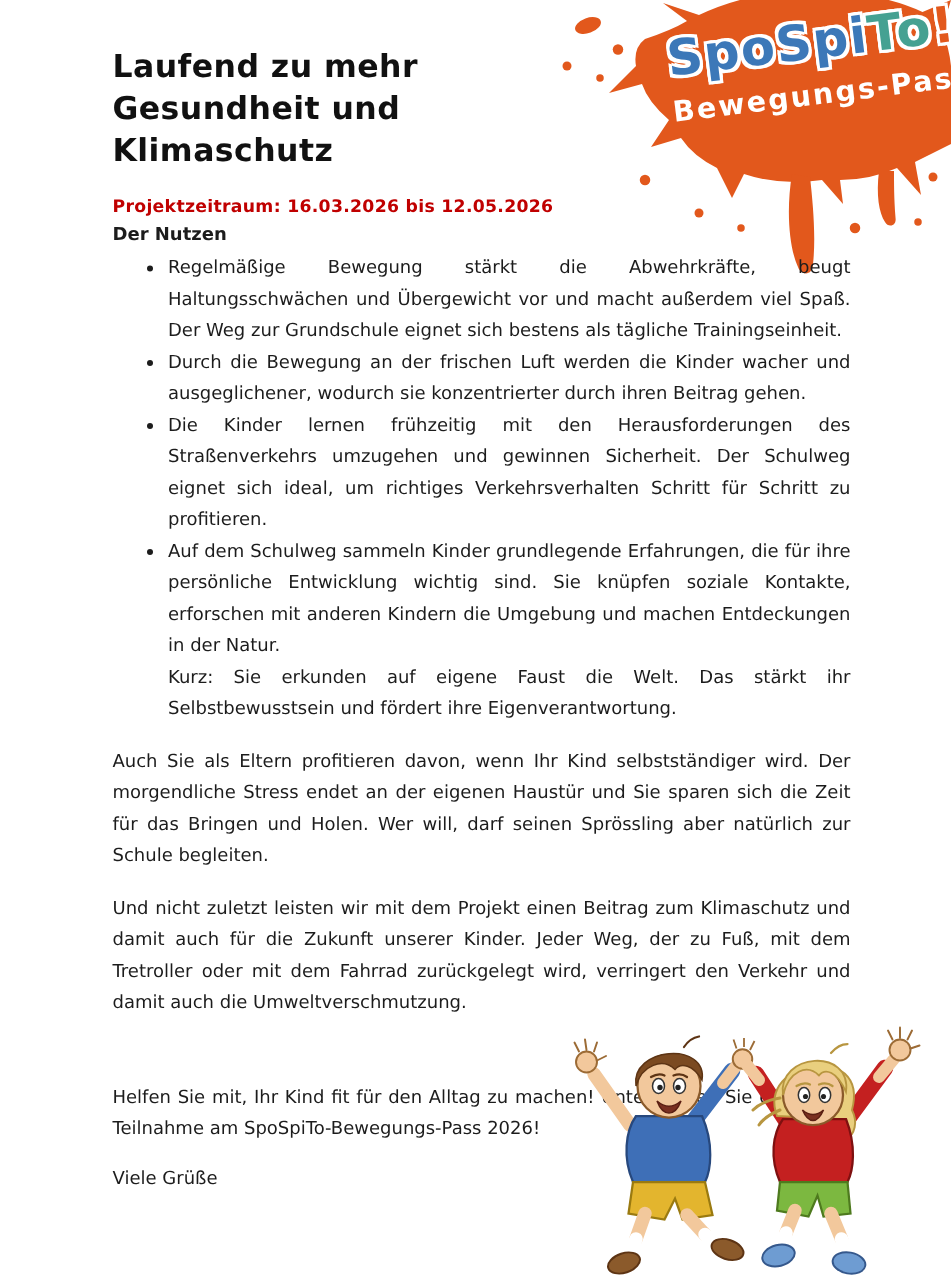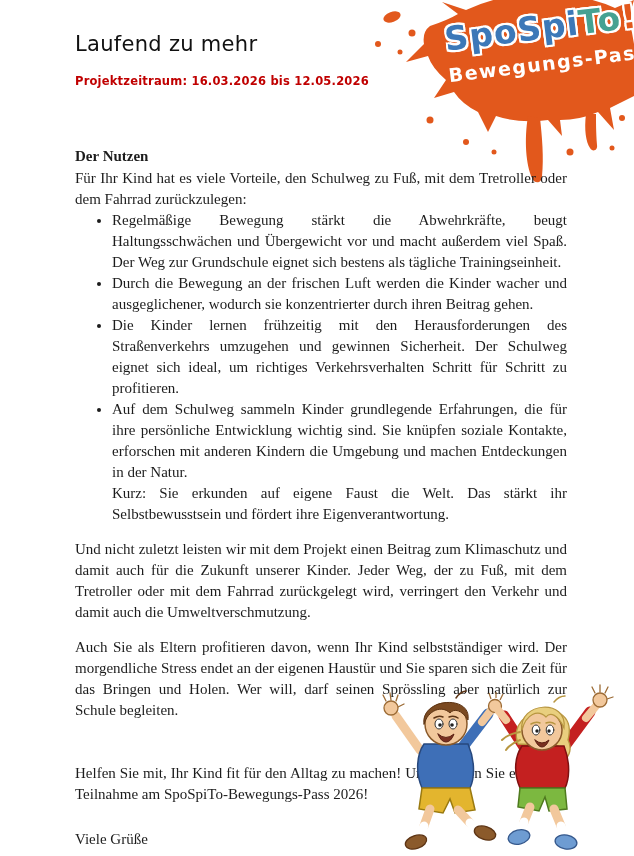--- a/index.html
+++ b/index.html
@@ -7,21 +7,21 @@
     width:634px;height:856px;
     background:#ffffff;
     font-family:"DejaVu Sans",sans-serif;
     position:relative;overflow:hidden;
     color:#1c1c1c;
   }
   .page{position:absolute;inset:0;}
 
   
   .title-block{position:absolute;left:75px;top:30px;width:330px;}
-  .title-line{font-size:21px;font-weight:normal;color:#111;line-height:28px;letter-spacing:.3px;}
+  .title-line{font-size:21px;font-weight:bold;color:#111;line-height:28px;letter-spacing:.3px;}
   .project-period{margin-top:16px;font-size:11.5px;font-weight:bold;color:#c00000;letter-spacing:.2px;}
 
   
   .splash-wrap{position:absolute;left:370px;top:0;width:264px;height:200px;}
   .splash-wrap svg{position:absolute;left:0;top:0;}
   .brand{
     position:absolute;left:74px;top:8px;
     transform:rotate(-7deg);
     font-size:33px;font-weight:bold;letter-spacing:1px;
     white-space:nowrap;
@@ -33,40 +33,41 @@
   .brand .b2{color:#45a192;}
   .brand .b3{color:#e2581c;}
   .brand-sub{
     position:absolute;left:78px;top:52px;
     transform:rotate(-7deg);
     font-size:19px;font-weight:bold;color:#ffffff;letter-spacing:1.5px;
     white-space:nowrap;
   }
 
   
-  .doc-body{position:absolute;left:75px;top:146px;width:492px;font-size:15px;line-height:21px;font-family:Liberation Serif, serif;}
+  .doc-body{position:absolute;left:75px;top:146px;width:492px;font-size:12px;line-height:21px;}
   .section-heading{font-weight:bold;margin:0 0 1px 0;}
   .para{margin:0;text-align:justify;}
   .benefits-list{margin:0;padding-left:37px;text-align:justify;}
   .benefits-list li{margin:0;padding-left:0;}
   .prewrap{white-space:pre-line;}
   .mt{margin-top:14px;}
   .mt-big{margin-top:42px;}
-  .closing{margin-top:24px;}
+  .closing{margin-top:12px;}
 
   
   .kids-wrap{position:absolute;left:358px;top:682px;width:272px;height:172px;}
 </style>
 </head>
 <body>
 
 <div class="page">
 
   <div class="title-block">
     <div class="title-line">Laufend zu mehr</div>
+    <div class="title-line">Gesundheit und Klimaschutz</div>
     <div class="project-period">Projektzeitraum: 16.03.2026 bis 12.05.2026</div>
   </div>
 
   <div class="splash-wrap">
     <svg width="264" height="200" viewBox="0 0 264 200" aria-hidden="true">
       <g fill="#e2581c">
         <path d="M60,26 Q78,20 88,14 L72,2 96,10 Q130,-6 170,-6 Q215,-6 245,8 L264,0 258,20 Q266,40 264,60 L264,96 Q252,102 240,108 L244,130 228,112 Q210,120 190,120 L192,136 178,120 Q150,124 126,116 L118,132 108,112 Q92,104 84,92 L64,98 76,80 Q62,68 58,56 L36,62 54,44 Q52,32 60,26 Z"></path>
         <path d="M158,116 C154,140 156,165 162,178 C164,184 172,184 172,176 C174,158 172,136 170,118 Z"></path>
         <path d="M216,114 C214,130 216,142 220,148 C222,152 228,151 227,145 C226,132 226,122 226,114 Z"></path>
         <ellipse cx="22" cy="17" rx="9" ry="5" transform="rotate(-20 22 17)"></ellipse>
@@ -80,30 +81,29 @@
         <circle cx="242" cy="148" r="2.5"></circle>
         <circle cx="252" cy="118" r="3"></circle>
       </g>
     </svg>
     <div class="brand"><span class="b1">SpoSpi</span><span class="b2">To</span><span class="b3">!</span></div>
     <div class="brand-sub">Bewegungs-Pass</div>
   </div>
 
   <div class="doc-body">
     <p class="section-heading">Der Nutzen</p>
-    <p class="para">Für Ihr Kind hat es viele Vorteile, den Schulweg zu Fuß, mit dem Tretroller oder dem Fahrrad zurückzulegen:</p>
     <ul class="benefits-list">
       <li>Regelmäßige Bewegung stärkt die Abwehrkräfte, beugt Haltungsschwächen und Übergewicht vor und macht außerdem viel Spaß. Der Weg zur Grundschule eignet sich bestens als tägliche Trainingseinheit.</li>
       <li>Durch die Bewegung an der frischen Luft werden die Kinder wacher und ausgeglichener, wodurch sie konzentrierter durch ihren Beitrag gehen.</li>
       <li>Die Kinder lernen frühzeitig mit den Herausforderungen des Straßenverkehrs umzugehen und gewinnen Sicherheit. Der Schulweg eignet sich ideal, um richtiges Verkehrsverhalten Schritt für Schritt zu profitieren.</li>
       <li class="prewrap">Auf dem Schulweg sammeln Kinder grundlegende Erfahrungen, die für ihre persönliche Entwicklung wichtig sind. Sie knüpfen soziale Kontakte, erforschen mit anderen Kindern die Umgebung und machen Entdeckungen in der Natur.
 Kurz: Sie erkunden auf eigene Faust die Welt. Das stärkt ihr Selbstbewusstsein und fördert ihre Eigenverantwortung.</li>
     </ul>
+    <p class="para mt">Auch Sie als Eltern profitieren davon, wenn Ihr Kind selbstständiger wird. Der morgendliche Stress endet an der eigenen Haustür und Sie sparen sich die Zeit für das Bringen und Holen. Wer will, darf seinen Sprössling aber natürlich zur Schule begleiten.</p>
     <p class="para mt">Und nicht zuletzt leisten wir mit dem Projekt einen Beitrag zum Klimaschutz und damit auch für die Zukunft unserer Kinder. Jeder Weg, der zu Fuß, mit dem Tretroller oder mit dem Fahrrad zurückgelegt wird, verringert den Verkehr und damit auch die Umweltverschmutzung.</p>
-    <p class="para mt">Auch Sie als Eltern profitieren davon, wenn Ihr Kind selbstständiger wird. Der morgendliche Stress endet an der eigenen Haustür und Sie sparen sich die Zeit für das Bringen und Holen. Wer will, darf seinen Sprössling aber natürlich zur Schule begleiten.</p>
     <p class="para mt-big">Helfen Sie mit, Ihr Kind fit für den Alltag zu machen! Unterstützen Sie es bei der Teilnahme am SpoSpiTo-Bewegungs-Pass 2026!</p>
     <p class="para closing">Viele Grüße</p>
 
   </div>
 
   <div class="kids-wrap">
     <svg width="272" height="172" viewBox="0 0 272 172" aria-hidden="true">
 
       <g stroke-linecap="round">
 

